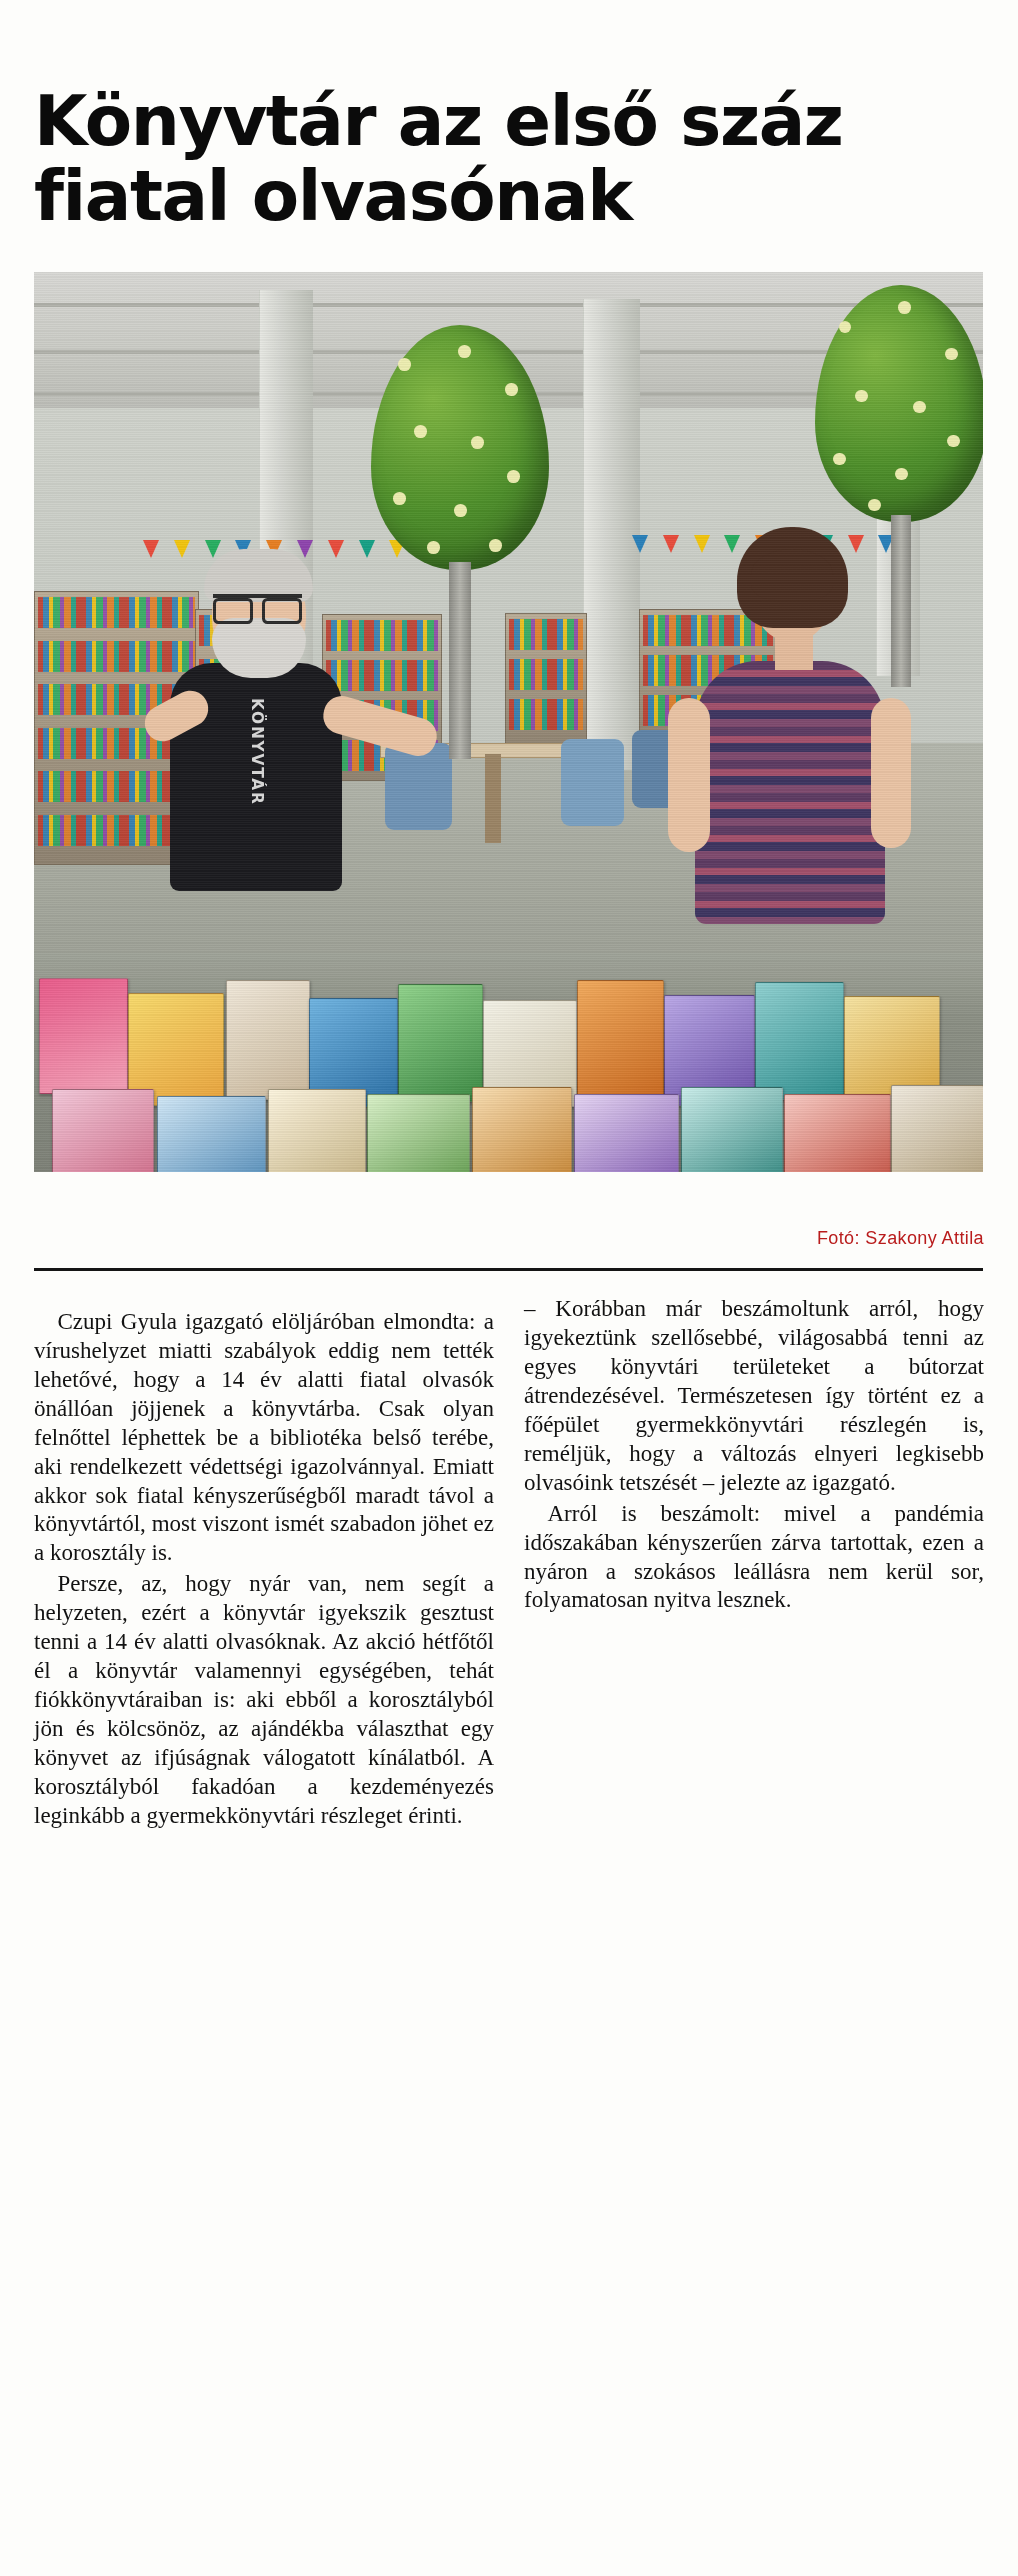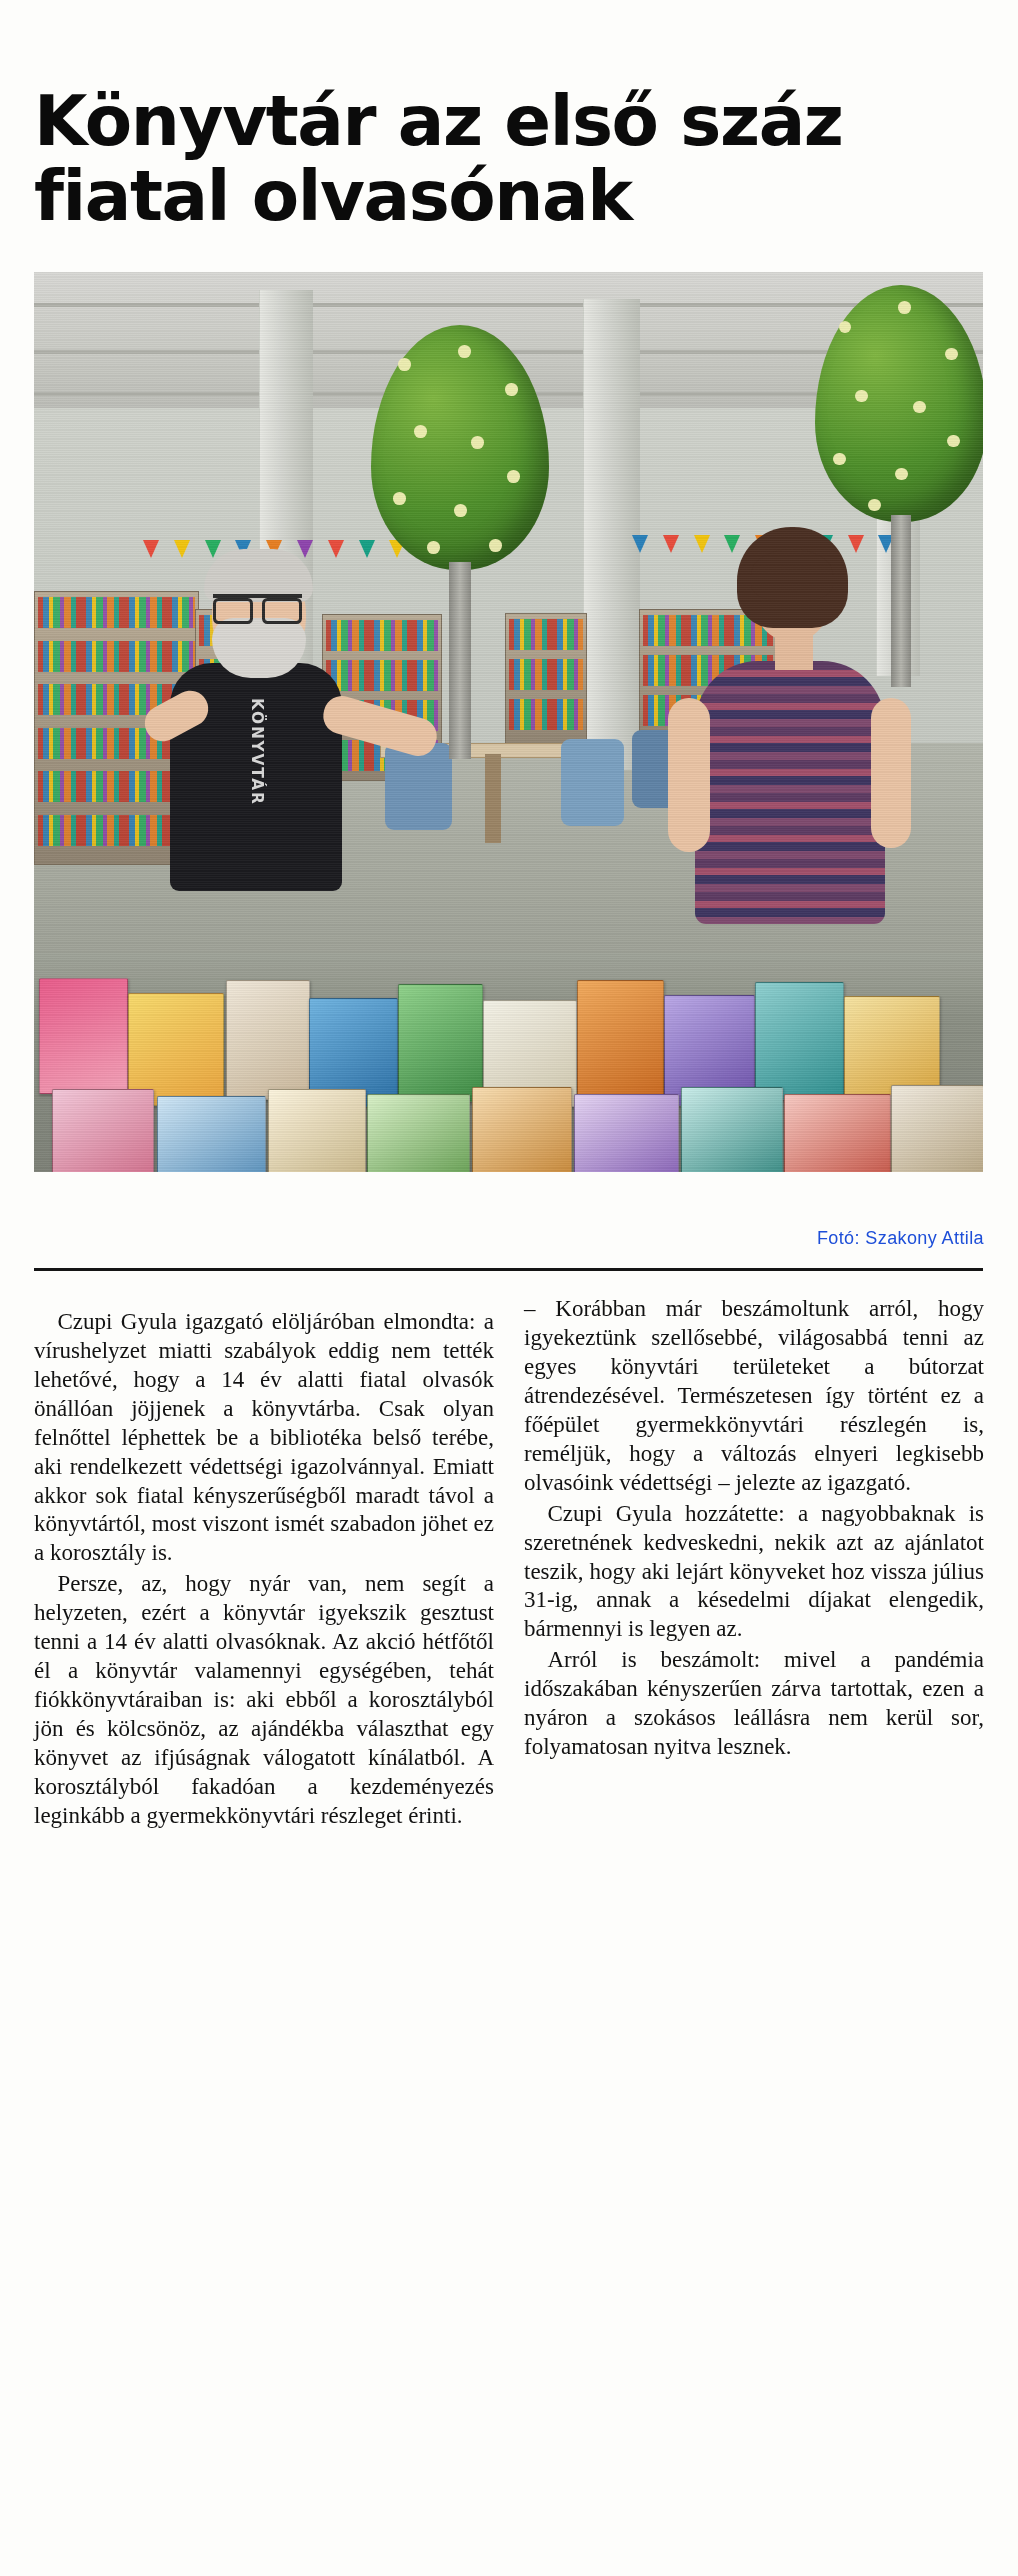--- a/index.html
+++ b/index.html
@@ -220,21 +220,21 @@
     line-height: 1.42;
     color: #111;
   }
   .credit {
     position: absolute;
     right: 34px;
     top: 1228px;
     font-family: "Liberation Sans", sans-serif;
     font-size: 18px;
     letter-spacing: 0.4px;
-    color: #1d4ed8;
+    color: #b91c1c;
   }
   .caption-rule {
     position: absolute;
     left: 34px;
     top: 1268px;
     width: 949px;
     height: 2.7px;
     background: #151515;
   }
   
@@ -441,19 +441,18 @@
 
   <div class="credit">Fotó: Szakony Attila</div>
   <div class="caption-rule"></div>
 
   <div class="col-left">
     <p style="margin-top:12.7px">Czupi Gyula igazgató elöljáróban elmondta: a vírushelyzet miatti szabályok eddig nem tették lehetővé, hogy a 14 év alatti fiatal olvasók önállóan jöjjenek a könyvtárba. Csak olyan felnőttel léphettek be a bibliotéka belső terébe, aki rendelkezett védettségi igazolvánnyal. Emiatt akkor sok fiatal kényszerűségből maradt távol a könyvtártól, most viszont ismét szabadon jöhet ez a korosztály is.</p>
     <p>Persze, az, hogy nyár van, nem segít a helyzeten, ezért a könyvtár igyekszik gesztust tenni a 14 év alatti olvasóknak. Az akció hétfőtől él a könyvtár valamennyi egységében, tehát fiókkönyvtáraiban is: aki ebből a korosztályból jön és kölcsönöz, az ajándékba választhat egy könyvet az ifjúságnak válogatott kínálatból. A korosztályból fakadóan a kezdeményezés leginkább a gyermekkönyvtári részleget érinti.</p>
   </div>
 
   <div class="col-right">
-    <p class="first">– Korábban már beszámoltunk arról, hogy igyekeztünk szellősebbé, világosabbá tenni az egyes könyvtári területeket a bútorzat átrendezésével. Természetesen így történt ez a főépület gyermekkönyvtári részlegén is, reméljük, hogy a változás elnyeri legkisebb olvasóink védettségi – jelezte az igazgató.</p>
-    <p>Czupi Gyula hozzátette: a nagyobbaknak is szeretnének kedveskedni, nekik azt az ajánlatot teszik, hogy aki lejárt könyveket hoz vissza július 31-ig, annak a késedelmi díjakat elengedik, bármennyi is legyen az.</p>
+    <p class="first">– Korábban már beszámoltunk arról, hogy igyekeztünk szellősebbé, világosabbá tenni az egyes könyvtári területeket a bútorzat átrendezésével. Természetesen így történt ez a főépület gyermekkönyvtári részlegén is, reméljük, hogy a változás elnyeri legkisebb olvasóink tetszését – jelezte az igazgató.</p>
     <p>Arról is beszámolt: mivel a pandémia időszakában kényszerűen zárva tartottak, ezen a nyáron a szokásos leállásra nem kerül sor, folyamatosan nyitva lesznek.</p>
   </div>
 
 </div>
 
 
 </body></html>

